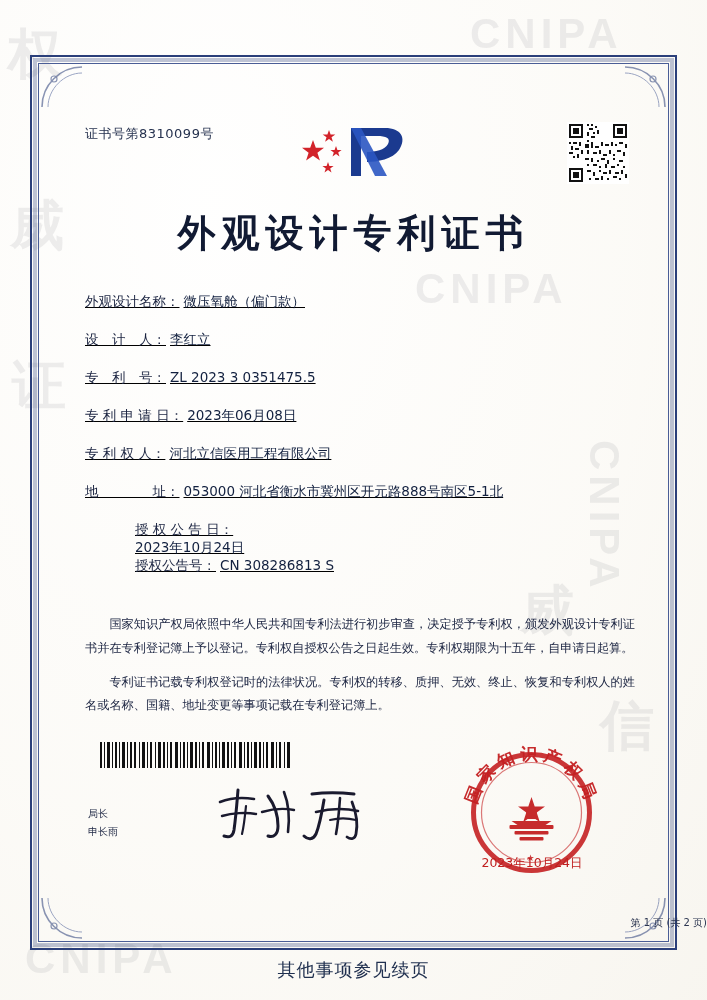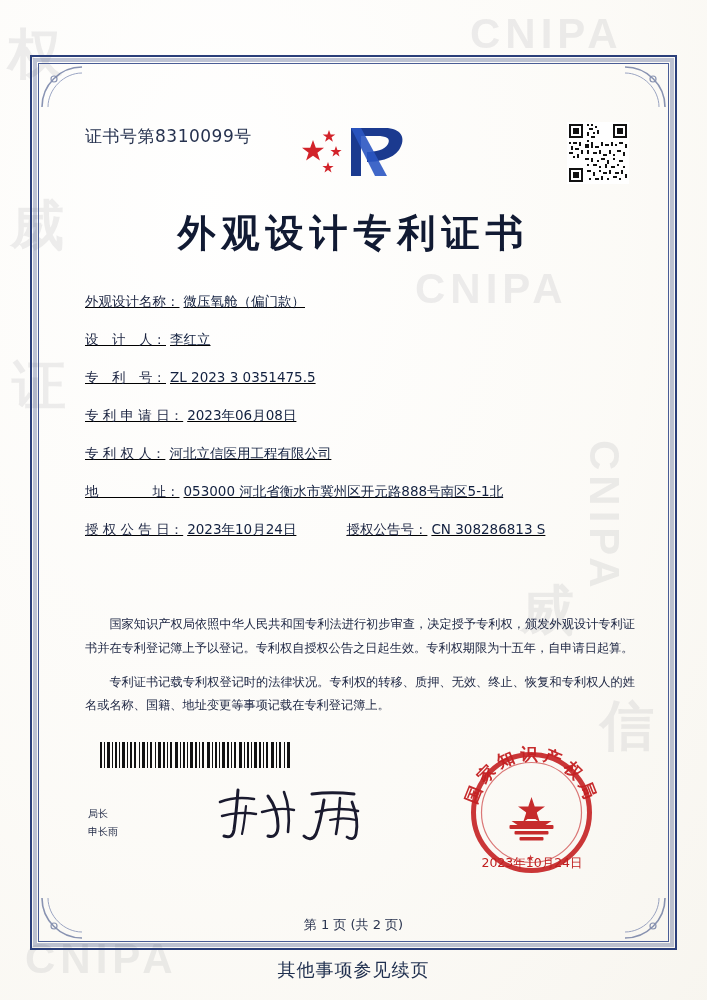--- a/index.html
+++ b/index.html
@@ -77,21 +77,21 @@
   }
   .corner-orn.tl { left: 40px; top: 65px; }
   .corner-orn.tr { right: 40px; top: 65px; transform: scaleX(-1); }
   .corner-orn.bl { left: 40px; bottom: 60px; transform: scaleY(-1); }
   .corner-orn.br { right: 40px; bottom: 60px; transform: scale(-1,-1); }
 
   
   .cert-no {
     position: absolute;
     left: 85px; top: 125px;
-    font-size: 17px;
+    font-size: 13px;
     color: #26324f;
     letter-spacing: 0.5px;
     font-family: "DejaVu Sans", sans-serif;
   }
   .qr {
     position: absolute;
     right: 78px; top: 122px;
     width: 62px; height: 62px;
     background: #ffffff;
   }
@@ -128,21 +128,21 @@
     font-family: "DejaVu Sans", sans-serif;
   }
   .row .lbl {
     flex: 0 0 auto;
     white-space: nowrap;
   }
   .row .val {
     margin-left: 4px;
     color: #12203f;
   }
-  .row.split { justify-content: flex-start; }
+  .row.split { justify-content: flex-start; flex-direction: column; }
   .row .seg2 {
     margin-left: 50px;
     display: flex;
     align-items: baseline;
     white-space: nowrap;
   }
 
   
   .paras {
     position: absolute;
@@ -190,22 +190,22 @@
     text-align: center;
     font-size: 12.5px;
     color: #c02020;
     font-family: "DejaVu Sans", sans-serif;
   }
 
   
   .page-num {
     position: absolute;
     left: 0; right: 0; top: 916px;
-    text-align: center;
-    font-size: 13px;
+    text-align: right;
+    font-size: 10px;
     color: #2b3550;
     font-family: "DejaVu Sans", sans-serif;
   }
   .footer-note {
     position: absolute;
     left: 0; right: 0; top: 958px;
     text-align: center;
     font-size: 18px;
     color: #20304f;
     letter-spacing: 1px;

